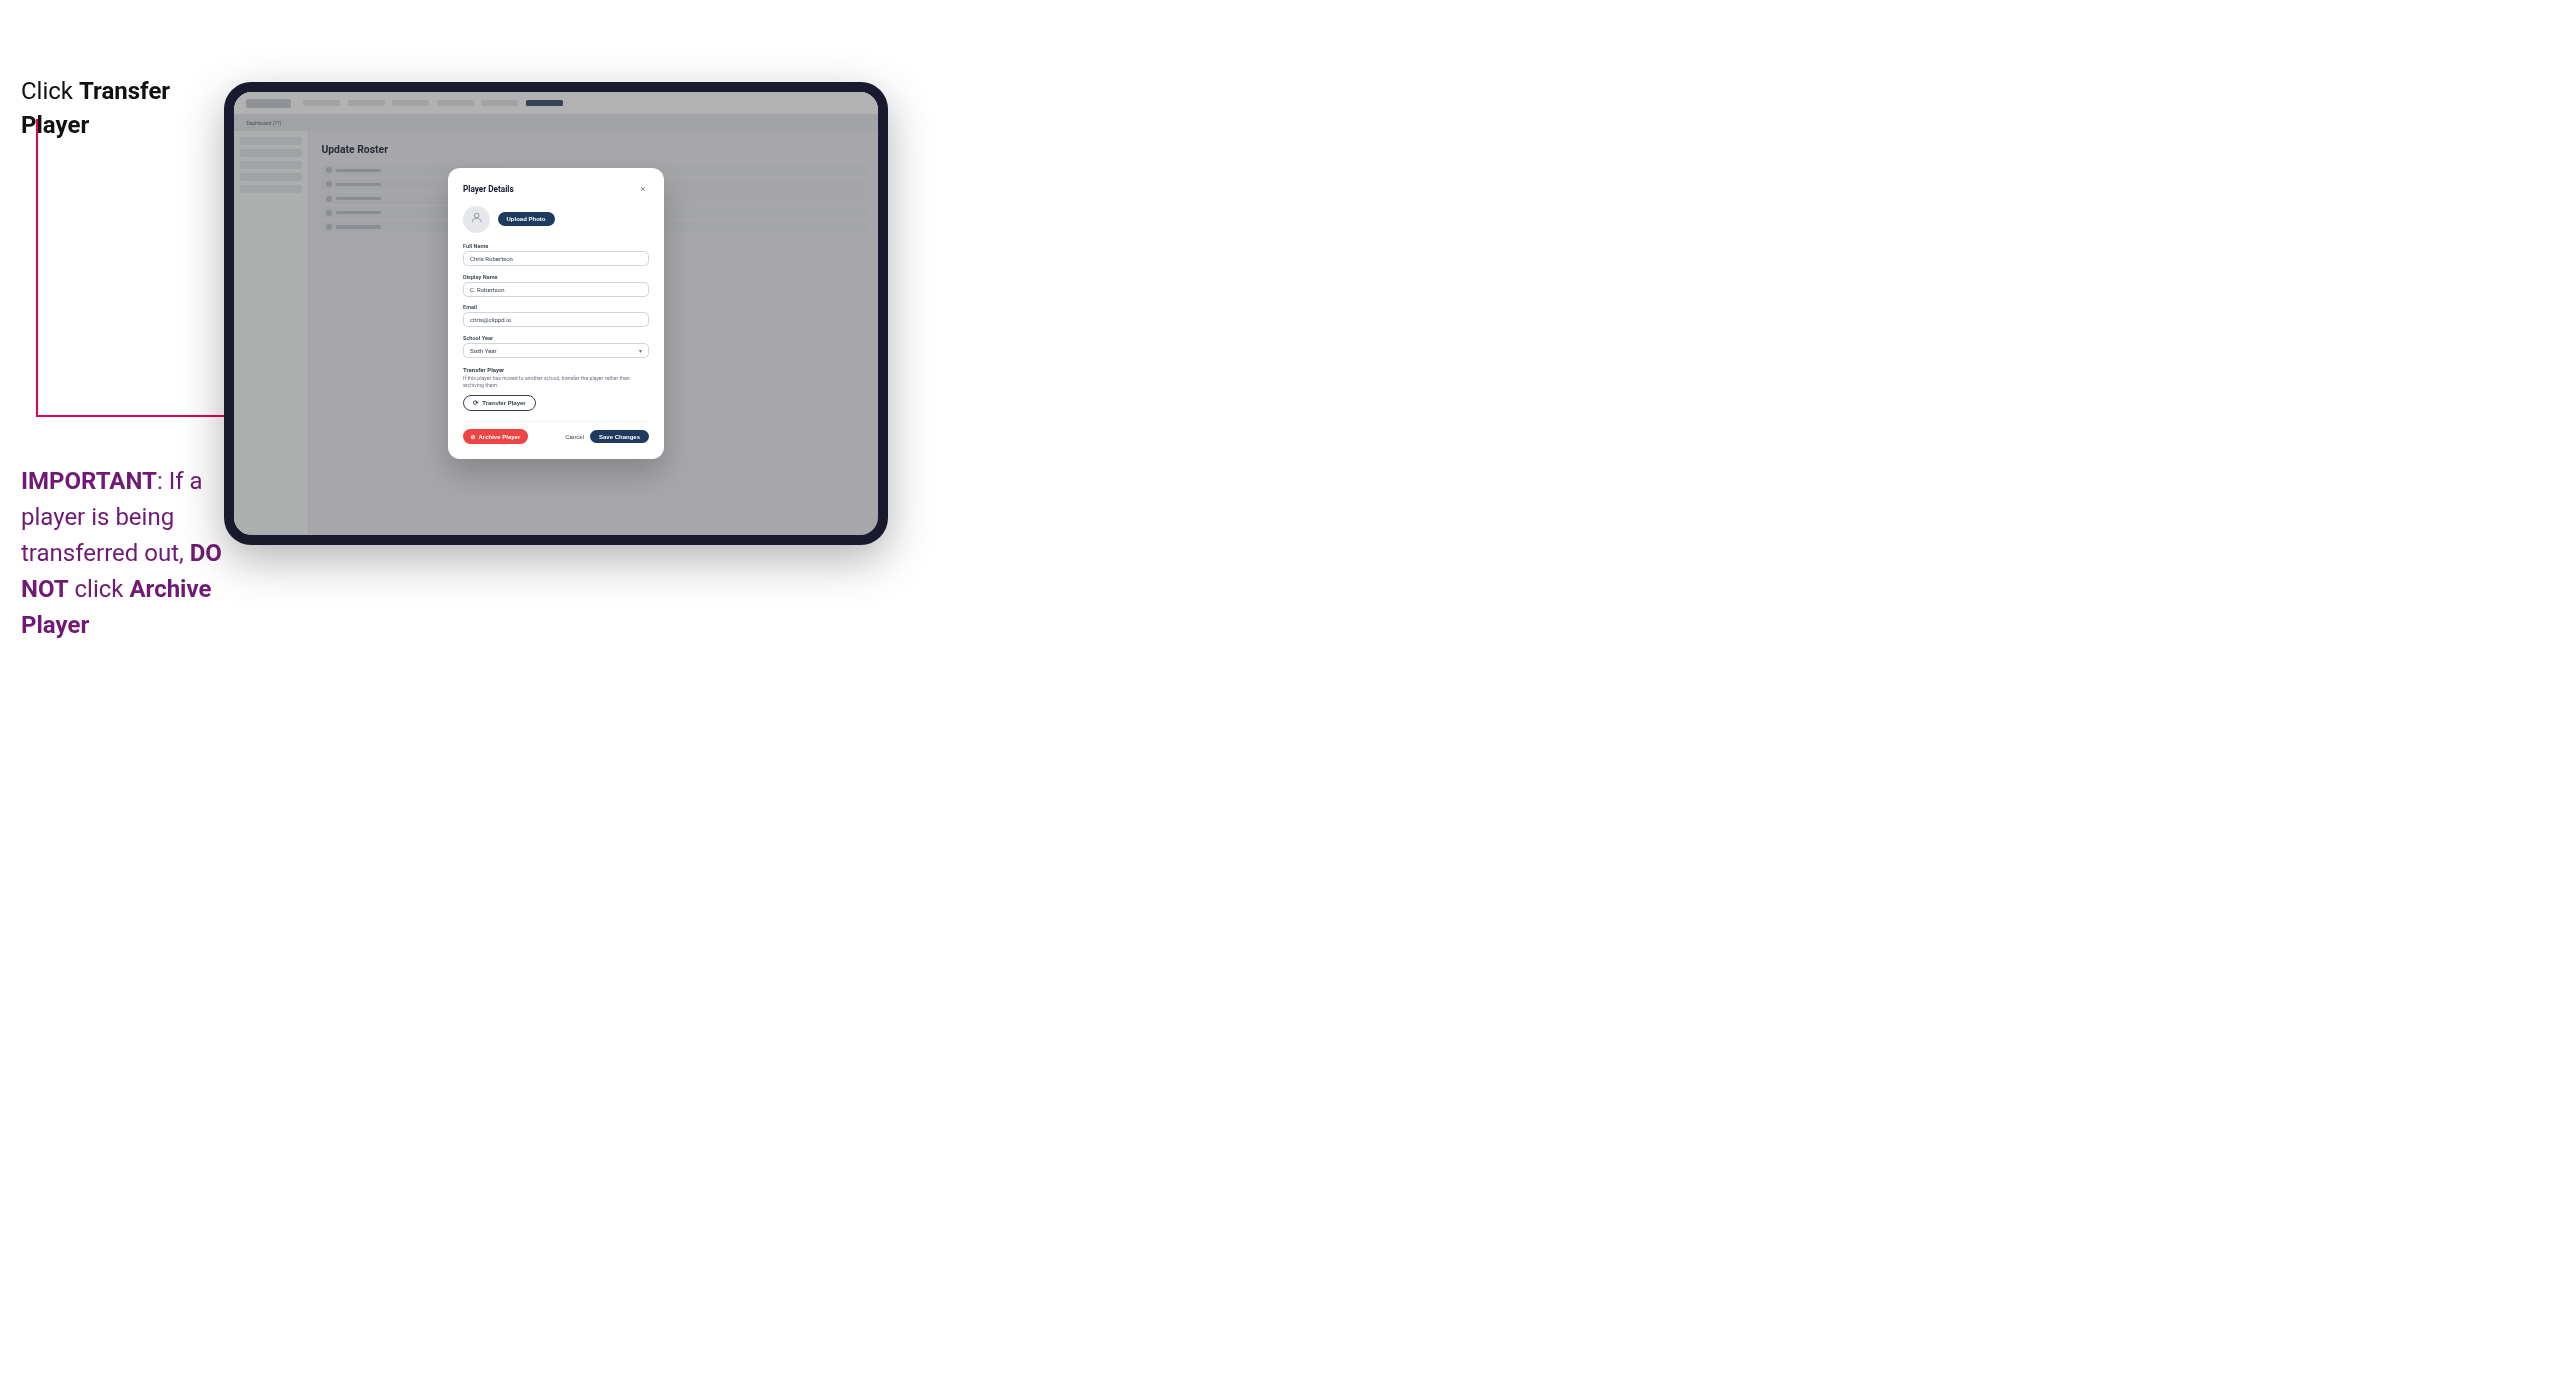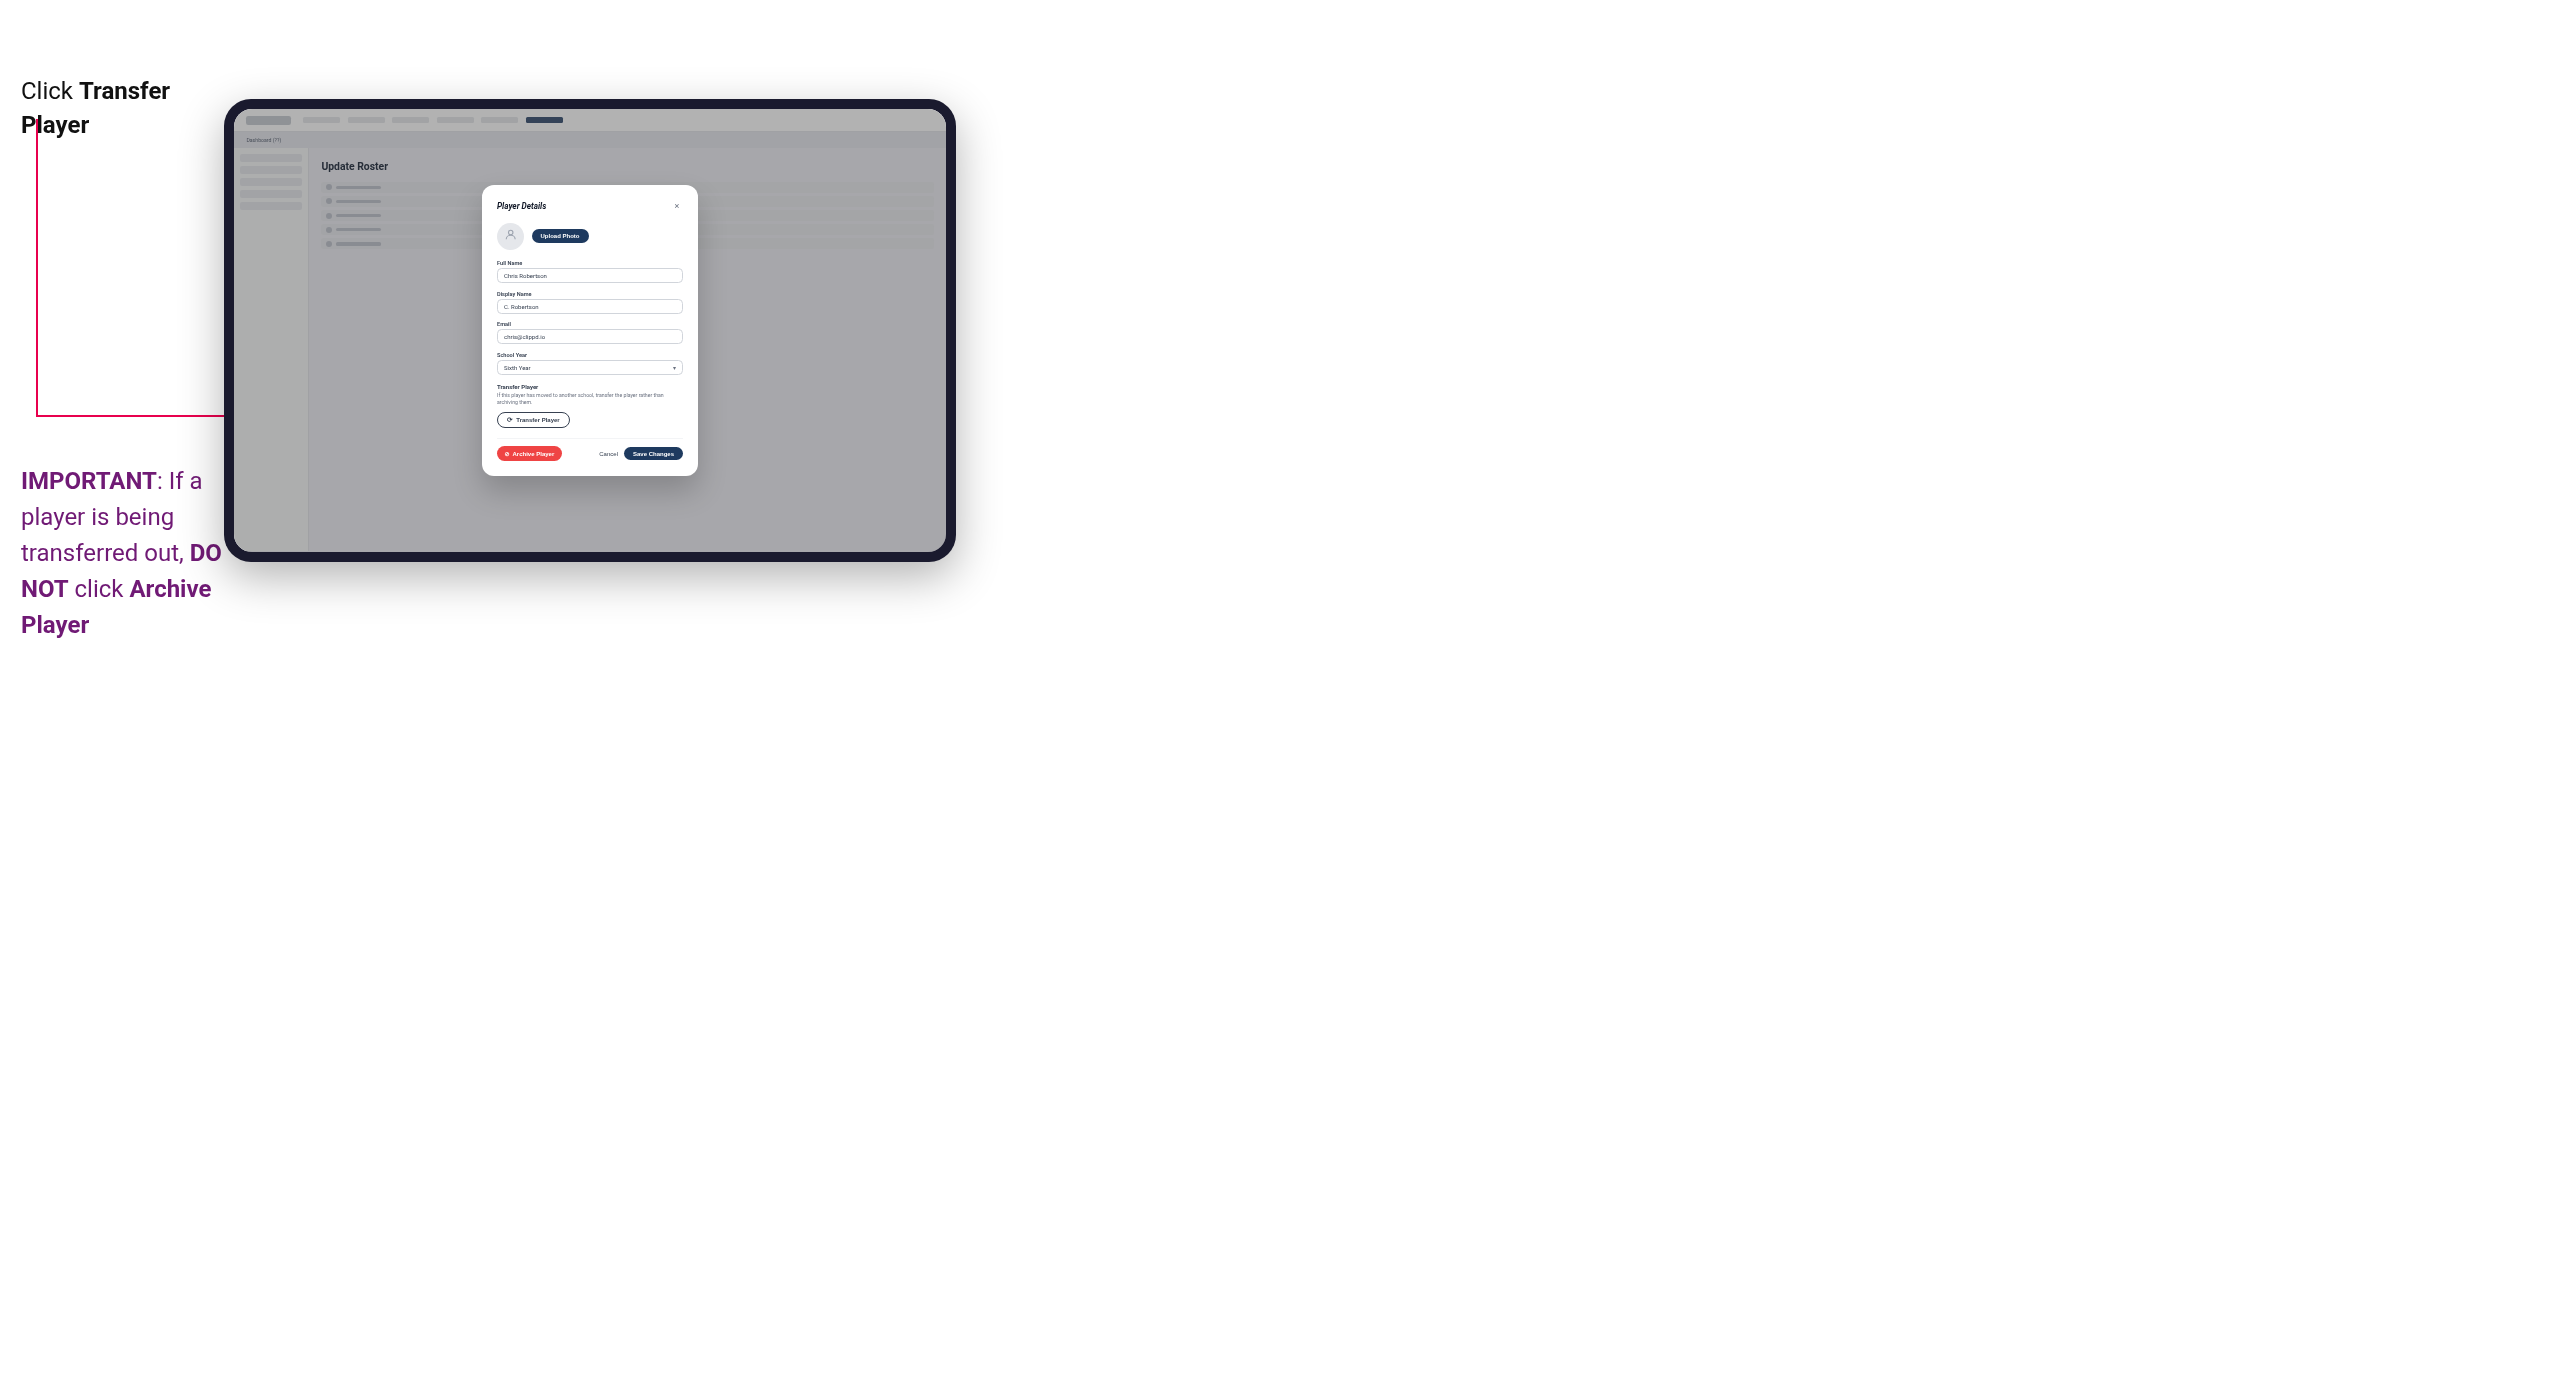--- a/index.html
+++ b/index.html
@@ -80,27 +80,26 @@
       border-top: 9px solid transparent;
       border-bottom: 9px solid transparent;
       border-left: 15px solid #e8004d;
     }
 
     
     .tablet {
       position: absolute;
       left: 224px;
       top: 82px;
-      width: 732px;
+      width: 664px;
       height: 463px;
       background: #1a1a2e;
       border-radius: 27px;
       padding: 10.4px;
       box-shadow: 0 15px 45px rgba(0,0,0,0.3);
-      margin-top: 17px;
     }
 
     .tablet-screen {
       width: 100%;
       height: 100%;
       background: #f0f0f5;
       border-radius: 18px;
       overflow: hidden;
       position: relative;
     }
@@ -249,21 +248,20 @@
       display: flex;
       align-items: center;
       justify-content: space-between;
       margin-bottom: 10.4px;
     }
 
     .modal-title {
       font-size: 8.2px;
       font-weight: 700;
       color: #111827;
-      font-style: italic;
     }
 
     .modal-close {
       width: 12px;
       height: 12px;
       display: flex;
       align-items: center;
       justify-content: center;
       cursor: pointer;
       color: #6b7280;

